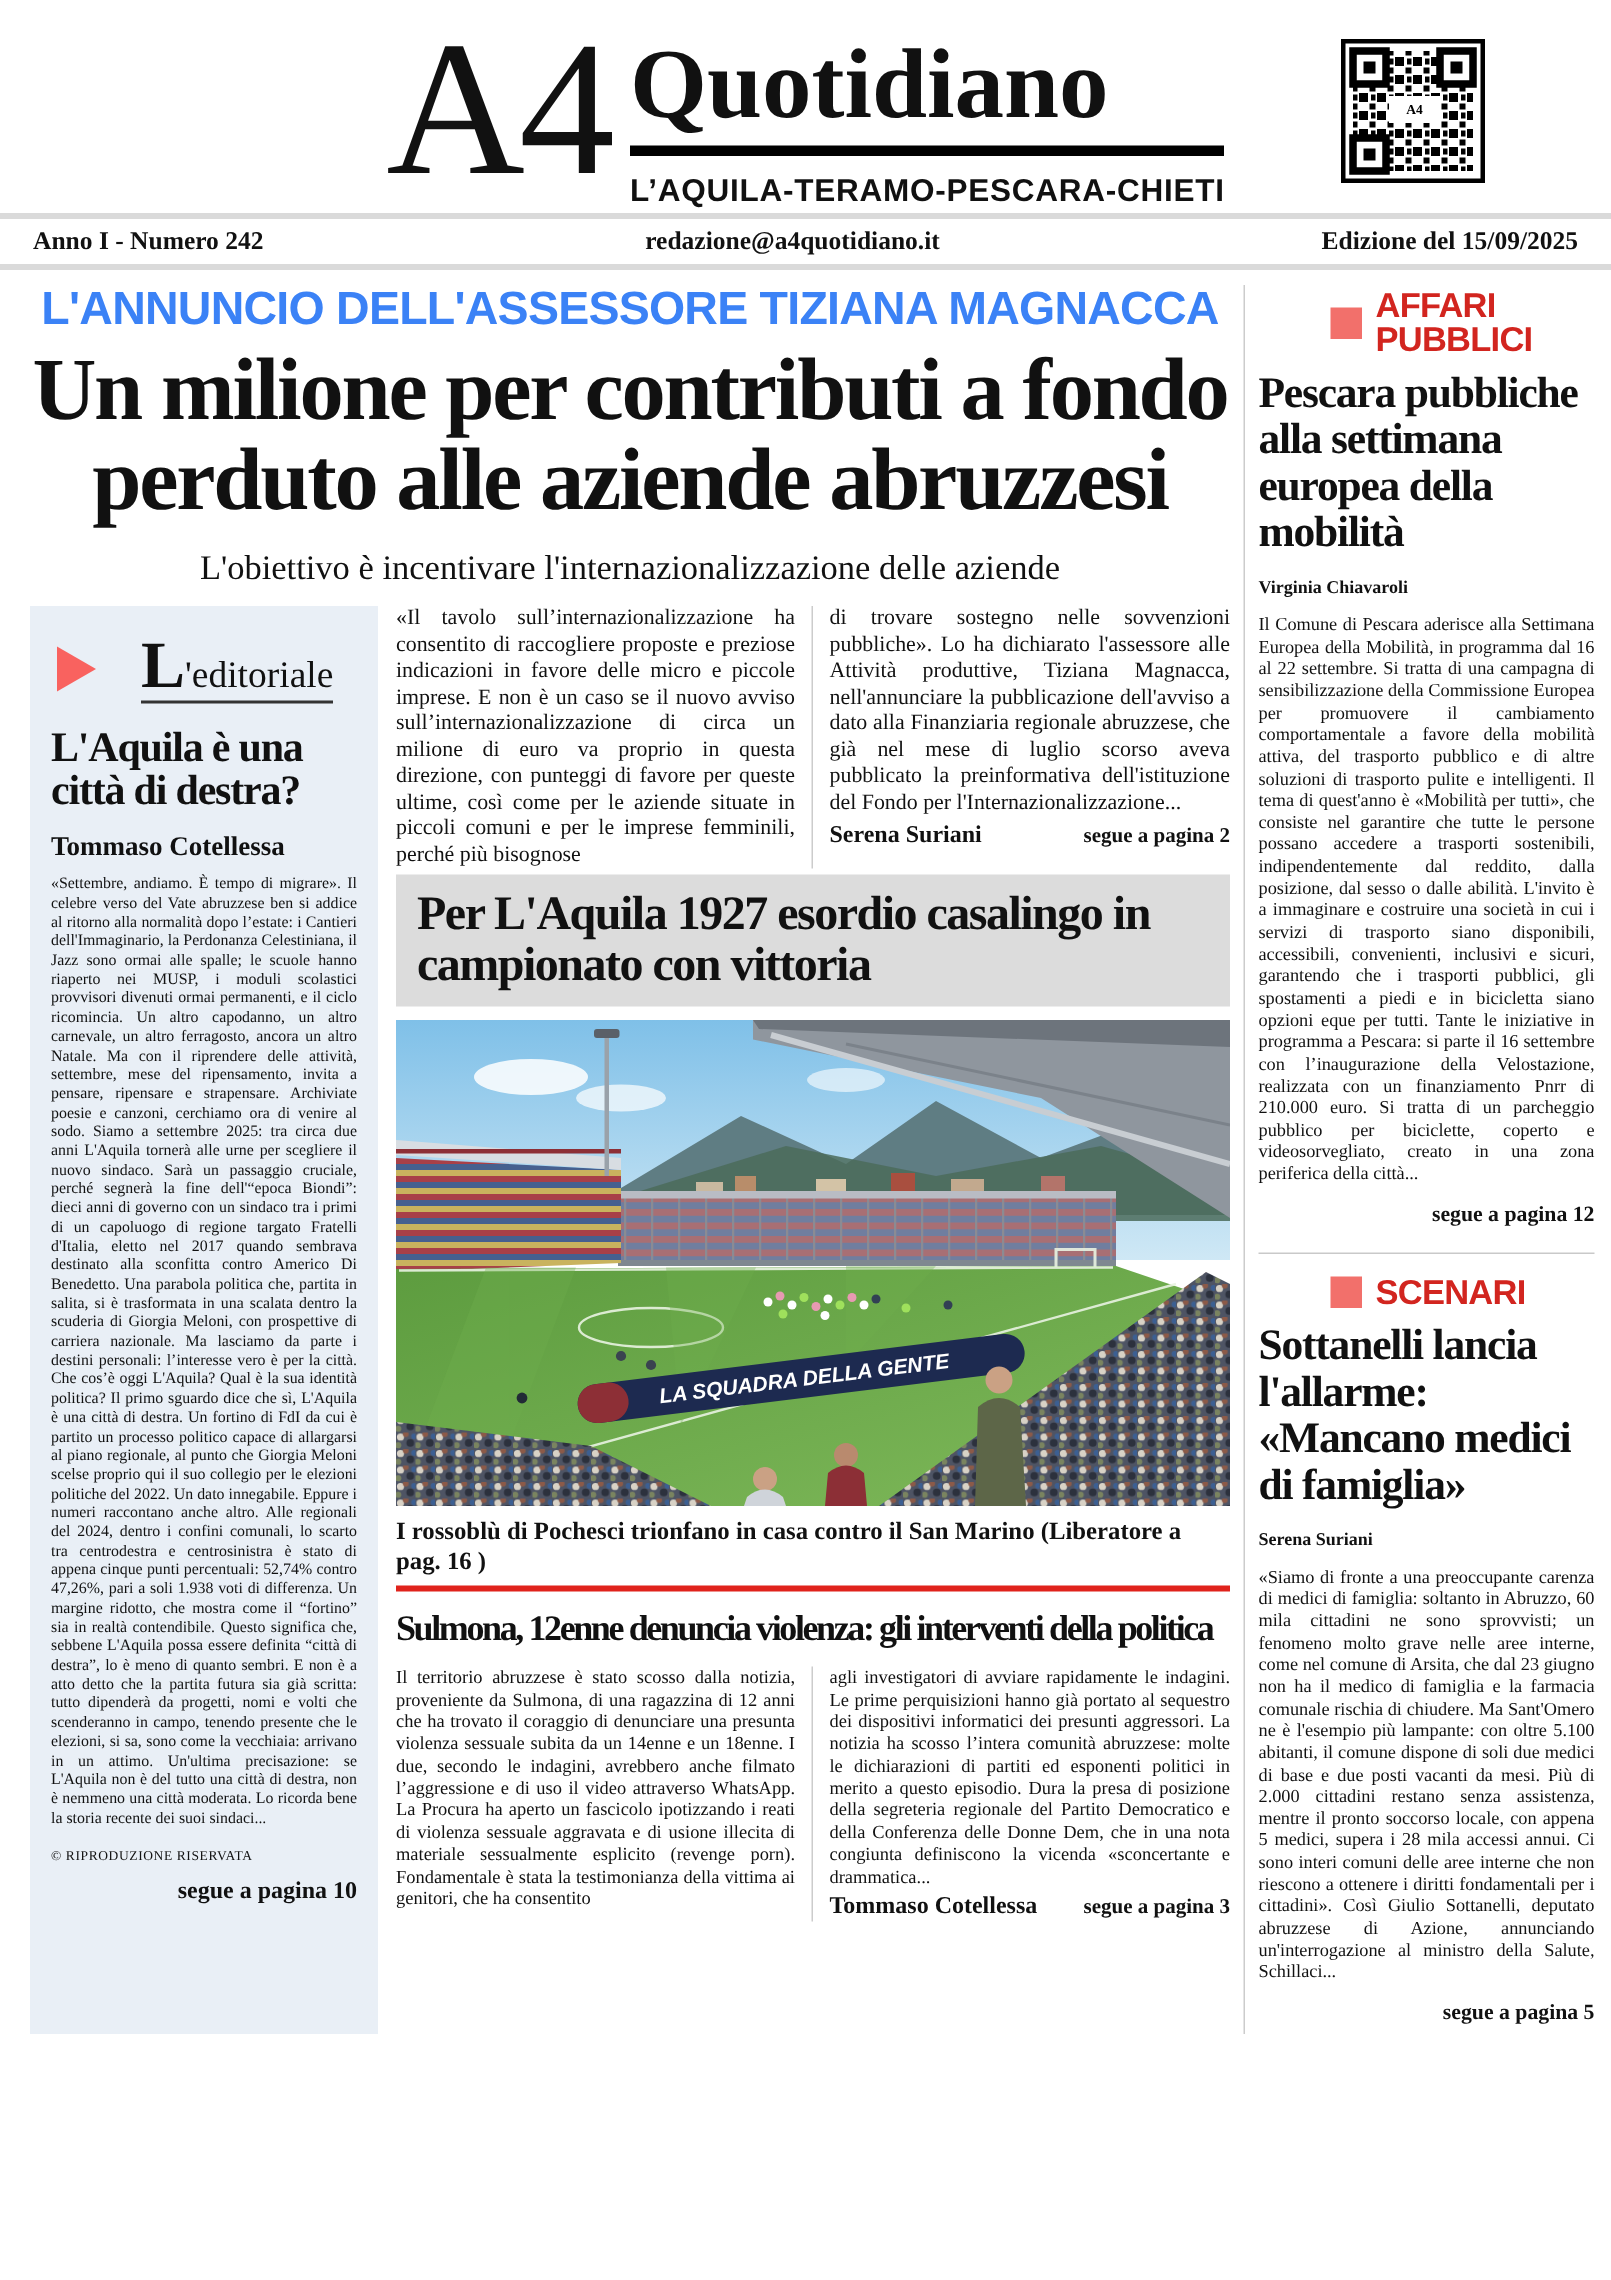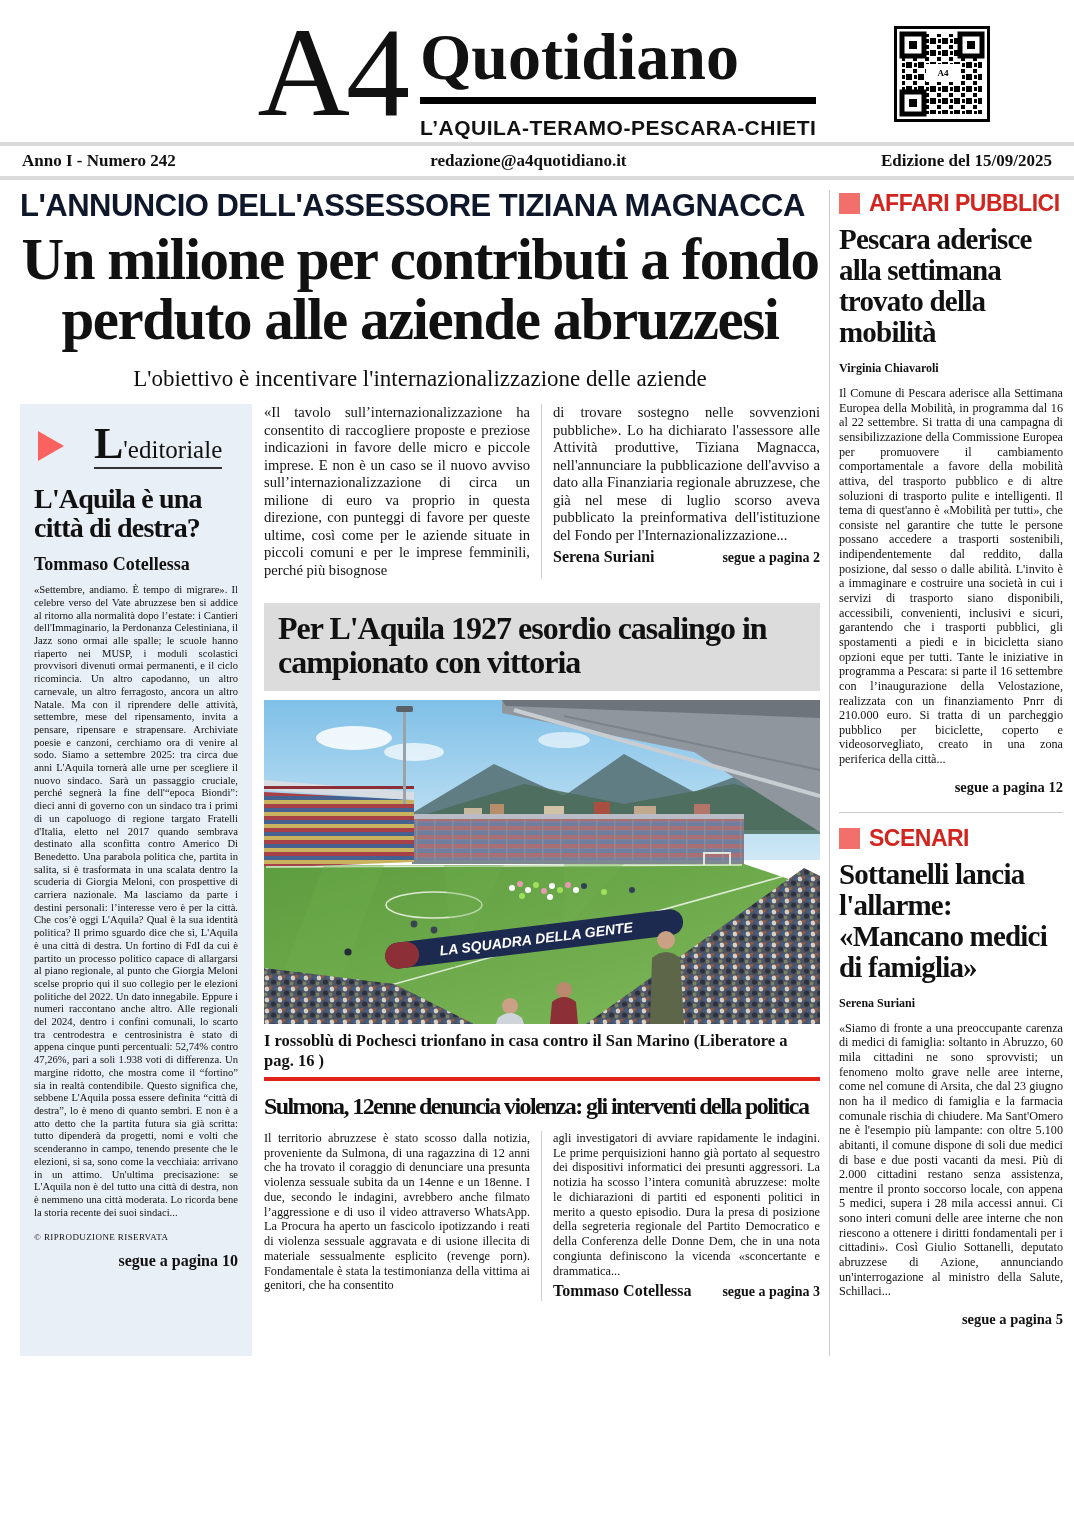--- a/index.html
+++ b/index.html
@@ -20,22 +20,22 @@
   
   .info-bar{display:flex;justify-content:space-between;align-items:flex-start;
             border-top:4px solid #dadada;border-bottom:4px solid #dadada;
             padding:5px 22px;font-weight:700;font-size:17px;}
 
   
   .content{display:grid;grid-template-columns:800px 234px;column-gap:9px;padding:10px 20px 0;}
   .rail{border-left:1px solid #ccc;padding-left:9px;box-sizing:border-box;}
 
   
-  .lead-kicker{color:#0f172a;font-family:"Liberation Sans",sans-serif;font-weight:700;
-               font-size:31px;text-align:left;letter-spacing:-.5px;line-height:1.05;}
+  .lead-kicker{color:#3b82f6;font-family:"Liberation Sans",sans-serif;font-weight:700;
+               font-size:31px;text-align:center;letter-spacing:-.5px;line-height:1.05;}
   .lead-headline{font-size:59px;font-weight:700;text-align:center;line-height:1.03;
                  letter-spacing:-1.5px;margin-top:8px;}
   .lead-subhead{font-size:23px;text-align:center;margin:16px 0 12px;}
 
   .main-grid{display:grid;grid-template-columns:232px 556px;column-gap:12px;margin-top:4px;}
   .editorial{background:#E9EFF6;padding:16px 14px 10px;box-sizing:border-box;min-height:952px;}
   .ed-head{display:flex;align-items:center;gap:30px;margin:2px 0 16px 4px;}
   .play{width:0;height:0;border-top:15px solid transparent;border-bottom:15px solid transparent;
         border-left:26px solid #F9625F;}
   .ed-logo{font-size:25px;border-bottom:2px solid #333;padding-bottom:1px;line-height:1;}
@@ -48,28 +48,28 @@
 
   .two-col{display:grid;grid-template-columns:1fr 1fr;}
   .two-col .c1{padding-right:11px;border-right:1px solid #ccc;}
   .two-col .c2{padding-left:11px;}
   .lead-body{font-size:14.6px;line-height:1.2;text-align:justify;}
   .small-body{font-size:12.3px;line-height:1.2;text-align:justify;}
   .byline-row{display:flex;justify-content:space-between;align-items:baseline;margin-top:3px;}
   .byline{font-weight:700;font-size:16px;}
   .cont-inline{font-weight:700;font-size:14px;}
 
-  .sport-box{background:#DCDCDC;padding:9px 14px 11px;margin-top:24px;}
+  .sport-box{background:#DCDCDC;padding:9px 14px 11px;margin-top:4px;}
   .sport-headline{font-size:32px;font-weight:700;line-height:1.06;letter-spacing:-1px;}
   .photo{display:block;margin-top:9px;}
   .caption{font-weight:700;font-size:16.5px;padding:7px 0 6px;border-bottom:4px solid #E0231C;}
   .sulmona-headline{font-size:24px;font-weight:700;line-height:1.0;letter-spacing:-1.6px;margin:13px 0 13px;}
 
   
-  .section-head{display:flex;align-items:center;gap:9px;margin-top:2px;}
+  .section-head{display:flex;align-items:center;gap:9px;margin-top:2px;margin-left:48px;}
   .sq{width:21px;height:21px;background:#F2706B;flex:0 0 auto;}
   .section-label{color:#D2251F;font-family:"Liberation Sans",sans-serif;font-weight:700;
                  font-size:23px;letter-spacing:-.5px;line-height:1;}
   .rail-title{font-size:29px;font-weight:700;line-height:1.07;letter-spacing:-.8px;margin-top:9px;}
   .rail .author{margin:13px 0 10px;font-size:12px;}
   .rail-body{font-size:12.2px;line-height:1.2;text-align:justify;}
   .rail-cont{text-align:right;font-weight:700;font-size:14.5px;margin-top:12px;}
   .rail-divider{border:none;border-top:1px solid #c9c9c9;margin:16px 0 14px;}
 </style>
 </head>
@@ -308,21 +308,21 @@
       </div>
     </div>
 
     <aside class="rail">
 
       <section>
         <div class="section-head">
           <span class="sq"></span>
           <span class="section-label">AFFARI PUBBLICI</span>
         </div>
-        <div class="rail-title">Pescara aderisce alla settimana trovato della mobilità</div>
+        <div class="rail-title">Pescara pubbliche alla settimana europea della mobilità</div>
         <div class="author">Virginia Chiavaroli</div>
         <div class="rail-body">Il Comune di Pescara aderisce alla Settimana Europea della Mobilità, in programma dal 16 al 22 settembre. Si tratta di una campagna di sensibilizzazione della Commissione Europea per promuovere il cambiamento comportamentale a favore della mobilità attiva, del trasporto pubblico e di altre soluzioni di trasporto pulite e intelligenti. Il tema di quest'anno è «Mobilità per tutti», che consiste nel garantire che tutte le persone possano accedere a trasporti sostenibili, indipendentemente dal reddito, dalla posizione, dal sesso o dalle abilità. L'invito è a immaginare e costruire una società in cui i servizi di trasporto siano disponibili, accessibili, convenienti, inclusivi e sicuri, garantendo che i trasporti pubblici, gli spostamenti a piedi e in bicicletta siano opzioni eque per tutti. Tante le iniziative in programma a Pescara: si parte il 16 settembre con l’inaugurazione della Velostazione, realizzata con un finanziamento Pnrr di 210.000 euro. Si tratta di un parcheggio pubblico per biciclette, coperto e videosorvegliato, creato in una zona periferica della città...</div>
         <div class="rail-cont">segue a pagina 12</div>
       </section>
 
       <hr class="rail-divider">
 
       <section>
         <div class="section-head">
           <span class="sq"></span>

